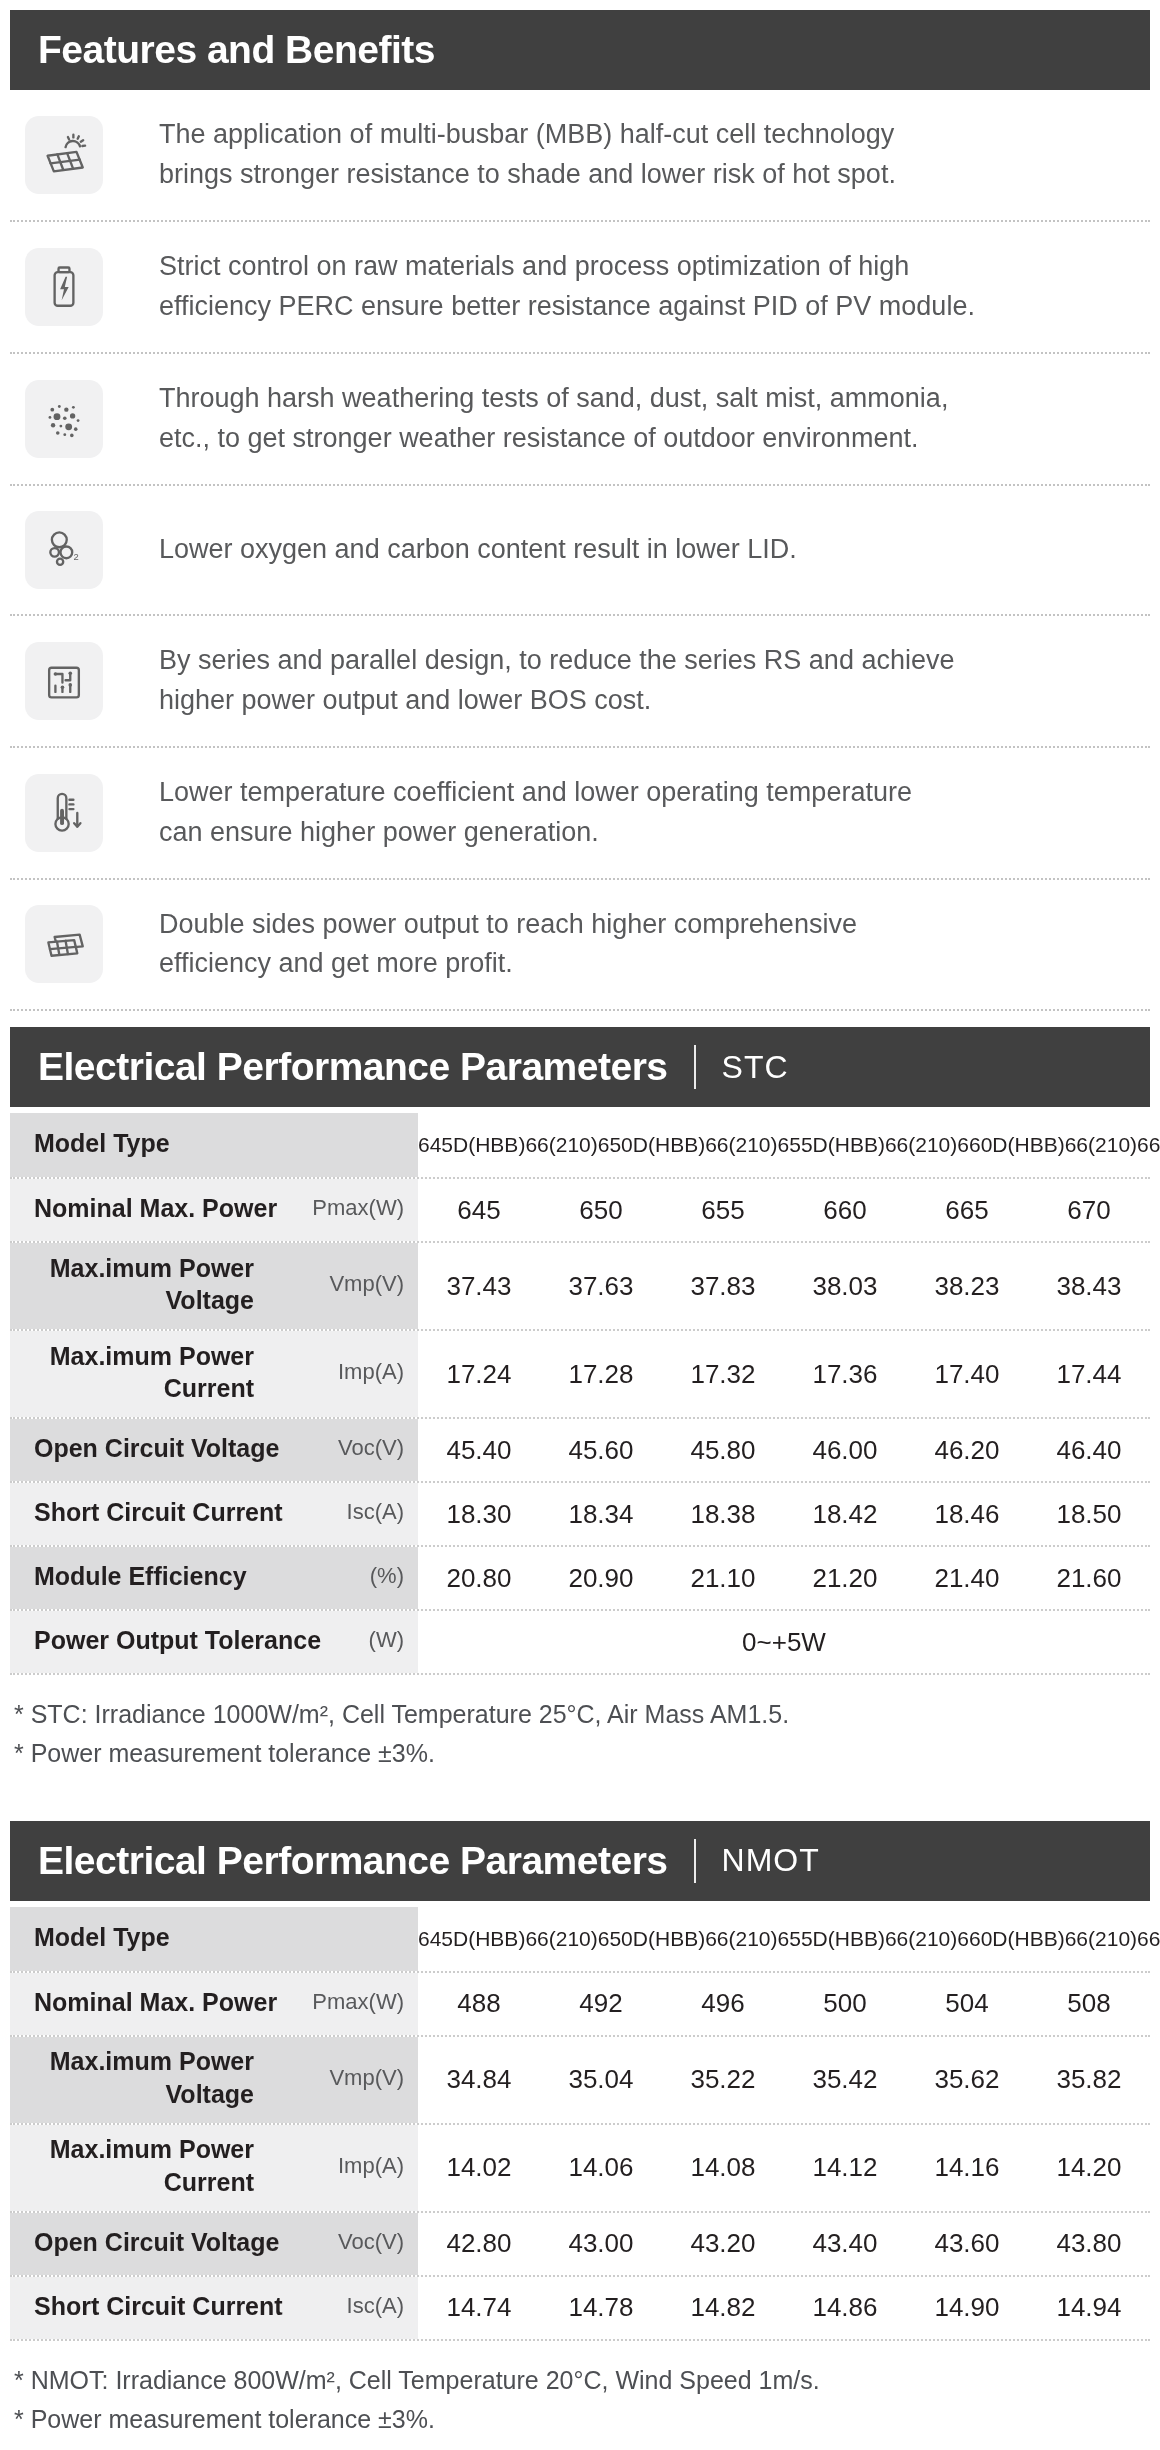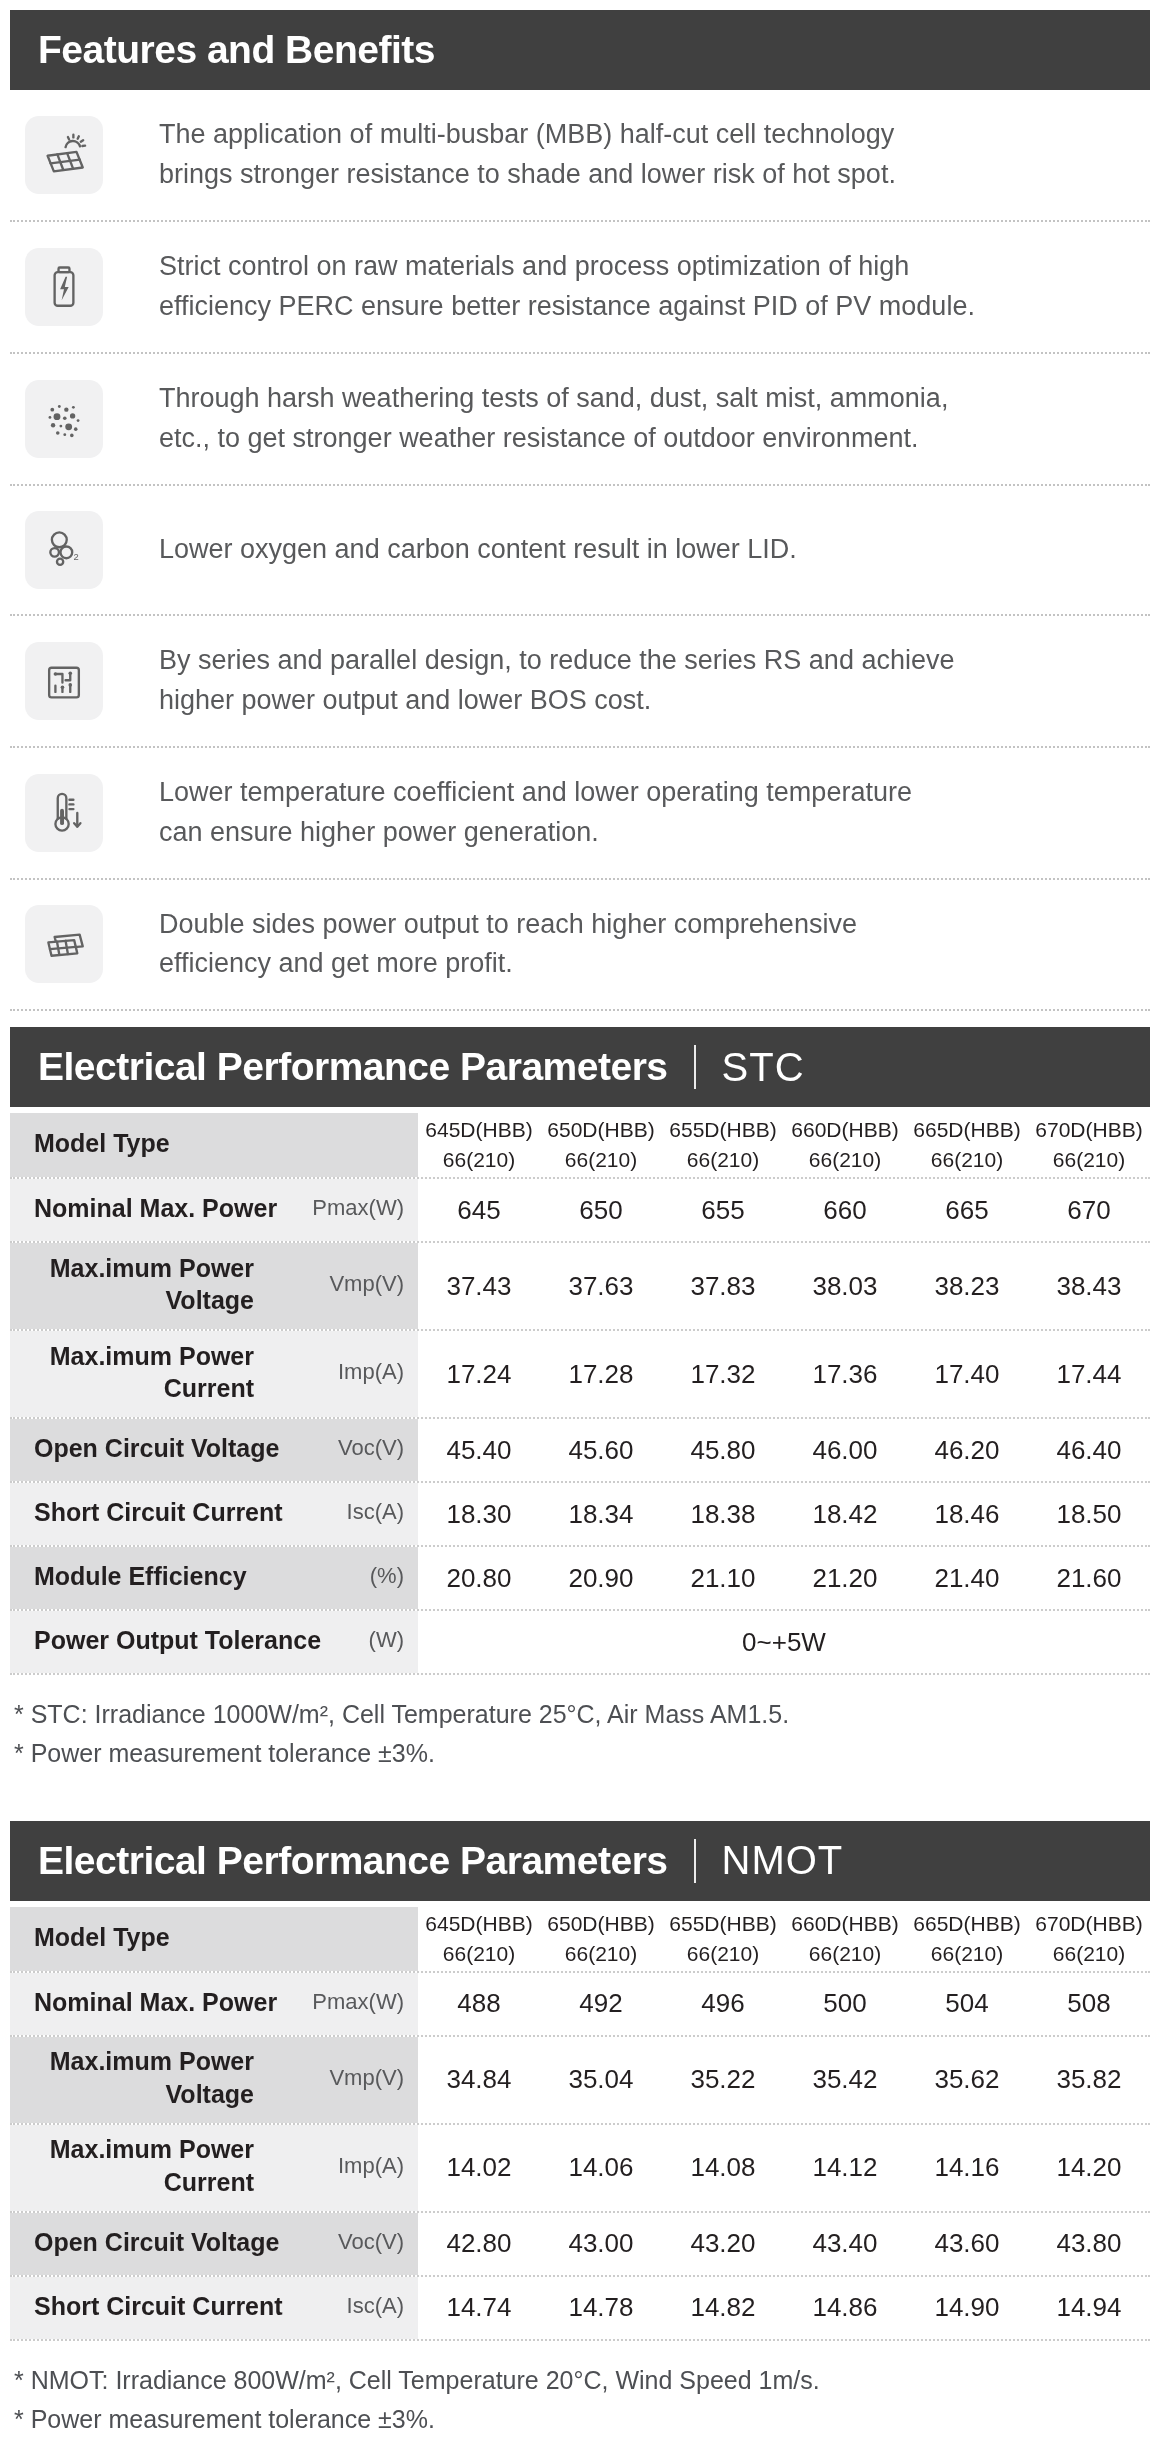--- a/index.html
+++ b/index.html
@@ -2,38 +2,38 @@
 <html><head>
 <meta charset="utf-8">
 <style>
   * { margin:0; padding:0; box-sizing:border-box; }
   body { background:#ffffff; font-family:"Liberation Sans", sans-serif; }
   .page { width:1160px; height:2450px; background:#fff; overflow:hidden; position:relative; }
 
   .banner { margin:0 10px; height:80px; background:#404040; display:flex; align-items:center; padding-left:28px; }
   .banner-title { color:#fff; font-size:39px; font-weight:bold; letter-spacing:-0.5px; }
   .banner-divider { width:2px; height:44px; background:rgba(255,255,255,.9); margin:0 26px; }
-  .banner-cond { color:#fff; font-size:40px; font-weight:normal; letter-spacing:1px; }
+  .banner-cond { color:#fff; font-size:32px; font-weight:normal; letter-spacing:1px; }
   .first-banner { margin-top:10px; }
 
   .features { margin:0 10px; }
   .feature { display:flex; align-items:center; border-bottom:2px dotted #c3c3c3; padding:25px 0 25px 15px; }
   .tile { width:78px; height:78px; flex:0 0 78px; background:#f1f1f2; border-radius:14px; display:flex; align-items:center; justify-content:center; }
   .ftext { margin-left:56px; font-size:27px; color:#58595b; line-height:1.48; }
   .ftext span { display:block; }
 
   .ptable { margin:6px 10px 0; }
   .prow { display:flex; align-items:stretch; border-bottom:2px dotted #cccccc; }
   .lcell { width:408px; flex:0 0 408px; display:flex; align-items:center; justify-content:space-between; padding:0 14px 4px 24px; }
   .lcell.dark { background:#dcdcdd; }
   .lcell.light { background:#efeff0; }
   .plabel { font-weight:bold; font-size:25px; color:#231f20; line-height:1.3; }
   .psym { font-size:22px; color:#58595b; margin-left:8px; white-space:nowrap; font-weight:normal; }
   .dcell { flex:1; display:flex; align-items:center; justify-content:center; font-size:26px; color:#231f20; }
-  .mcell { flex:1; display:flex; flex-direction:column; align-items:center; justify-content:center; font-size:21px; color:#231f20; line-height:1.45; }
+  .mcell { flex:1; display:flex; flex-direction:row; align-items:center; justify-content:center; font-size:21px; color:#231f20; line-height:1.45; }
   .span-cell { flex:1; display:flex; align-items:center; justify-content:center; font-size:26px; color:#231f20; }
   .h-model { height:66px; }
   .h-s { height:64px; }
   .h-d { height:88px;text-align:right; }
 
   .foot { margin:20px 10px 0 14px; font-size:25px; color:#4d4f53; line-height:1.55; }
   .nmot-banner { margin-top:48px; }
 
   svg.icon { display:block; }
 </style>

